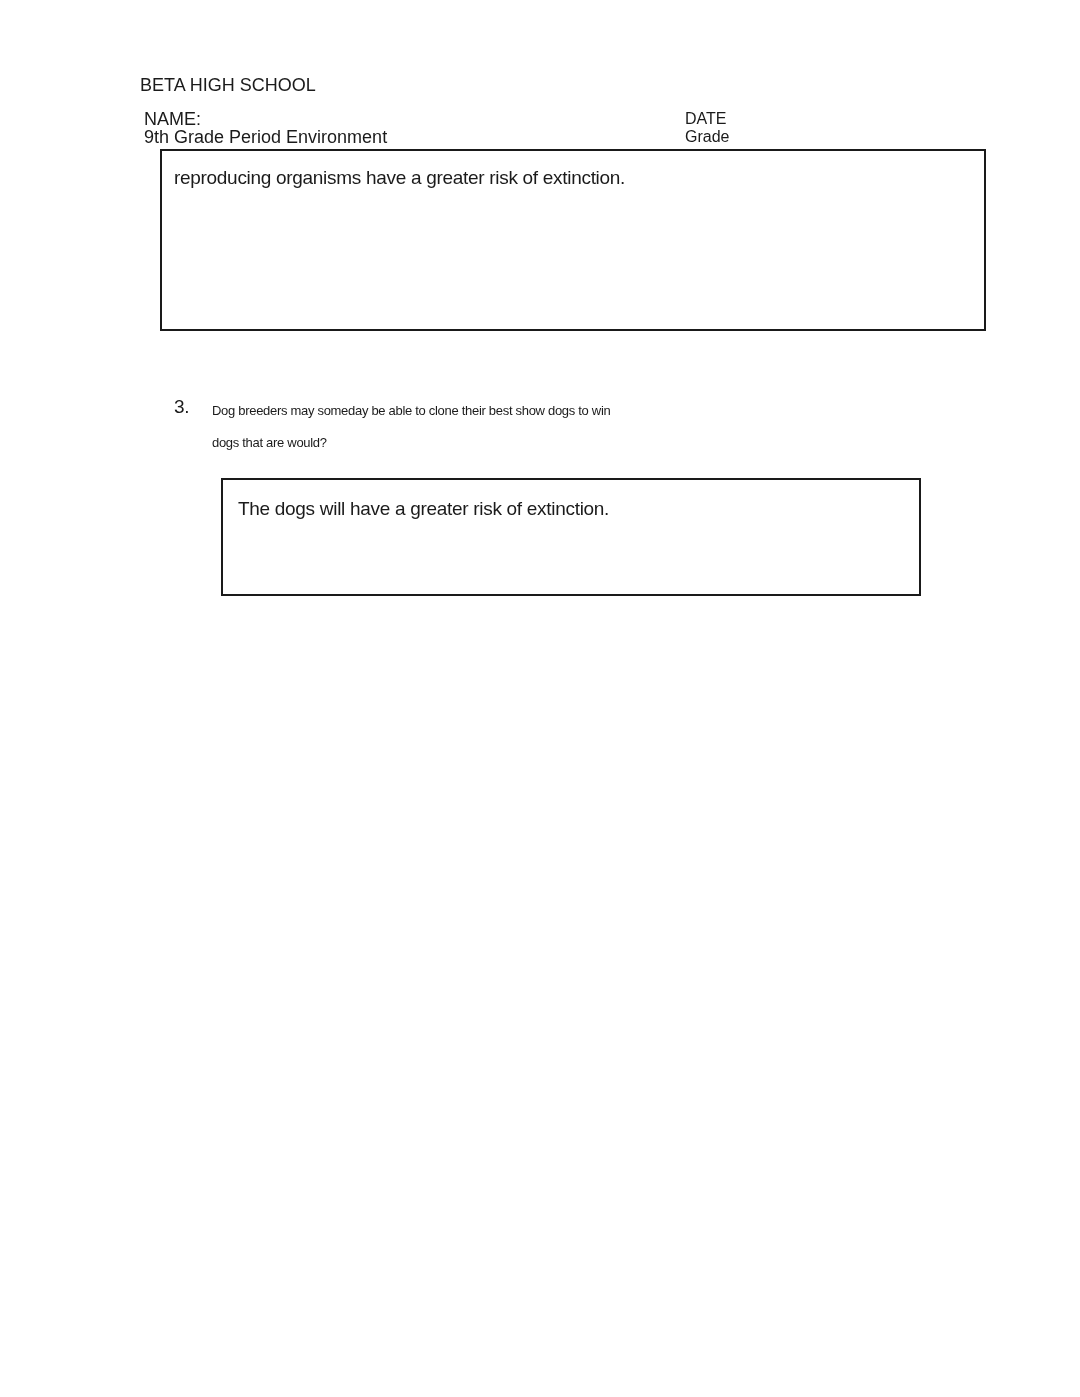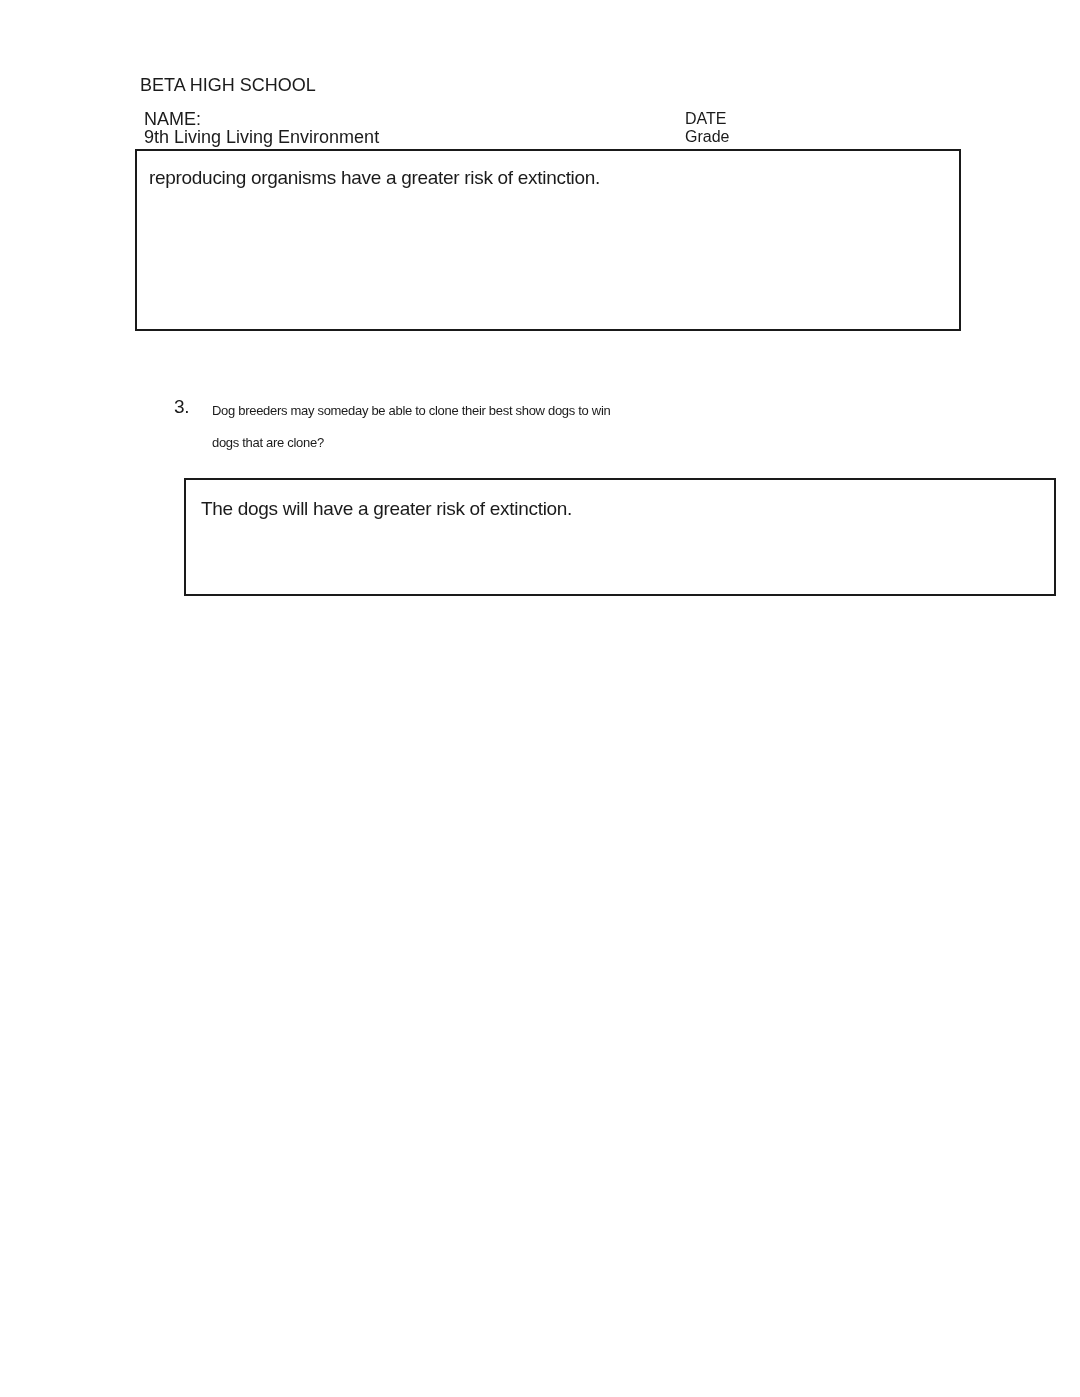--- a/index.html
+++ b/index.html
@@ -37,32 +37,33 @@
     font-size: 16px;
     line-height: 22px;
     white-space: nowrap;
   }
 
   
   .answer-box {
     position: absolute;
     border: 2px solid #1a1a1a;
     background: #ffffff;
+    margin-left: 25px;
   }
   .box1 {
     left: 127px;
     top: 141px;
     width: 826px;
     height: 182px;
     padding: 11px 8px;
   }
   .box2 {
-    left: 176px;
+    left: 188px;
     top: 470px;
-    width: 872px;
+    width: 700px;
     height: 118px;
     padding: 13px 11px;
   }
   .box-text {
     font-size: 19px;
     line-height: 24px;
     letter-spacing: -0.3px;
     color: #1b1b1b;
   }
 
@@ -94,33 +95,33 @@
 <div class="page">
 
   <div class="hline h-school">BETA HIGH SCHOOL</div>
 
   <div class="hline h-name">
     <span>NAME:</span>
     <span class="h-right">DATE</span>
   </div>
 
   <div class="hline h-course">
-    <span>9th Living Living Environment</span>
+    <span>9th Grade Period Environment</span>
     <span class="h-right">Grade</span>
   </div>
 
   <div class="answer-box box1">
     <div class="box-text">reproducing organisms have a greater risk of extinction.</div>
   </div>
 
   <div class="question">
     <span class="qnum">3.</span>
     <div class="qtext">
       <div>Dog breeders may someday be able to clone their best show dogs to win</div>
-      <div>dogs that are clone?</div>
+      <div>dogs that are would?</div>
     </div>
   </div>
 
   <div class="answer-box box2">
     <div class="box-text">The dogs will have a greater risk of extinction.</div>
   </div>
 
 </div>
 
 </body></html>

